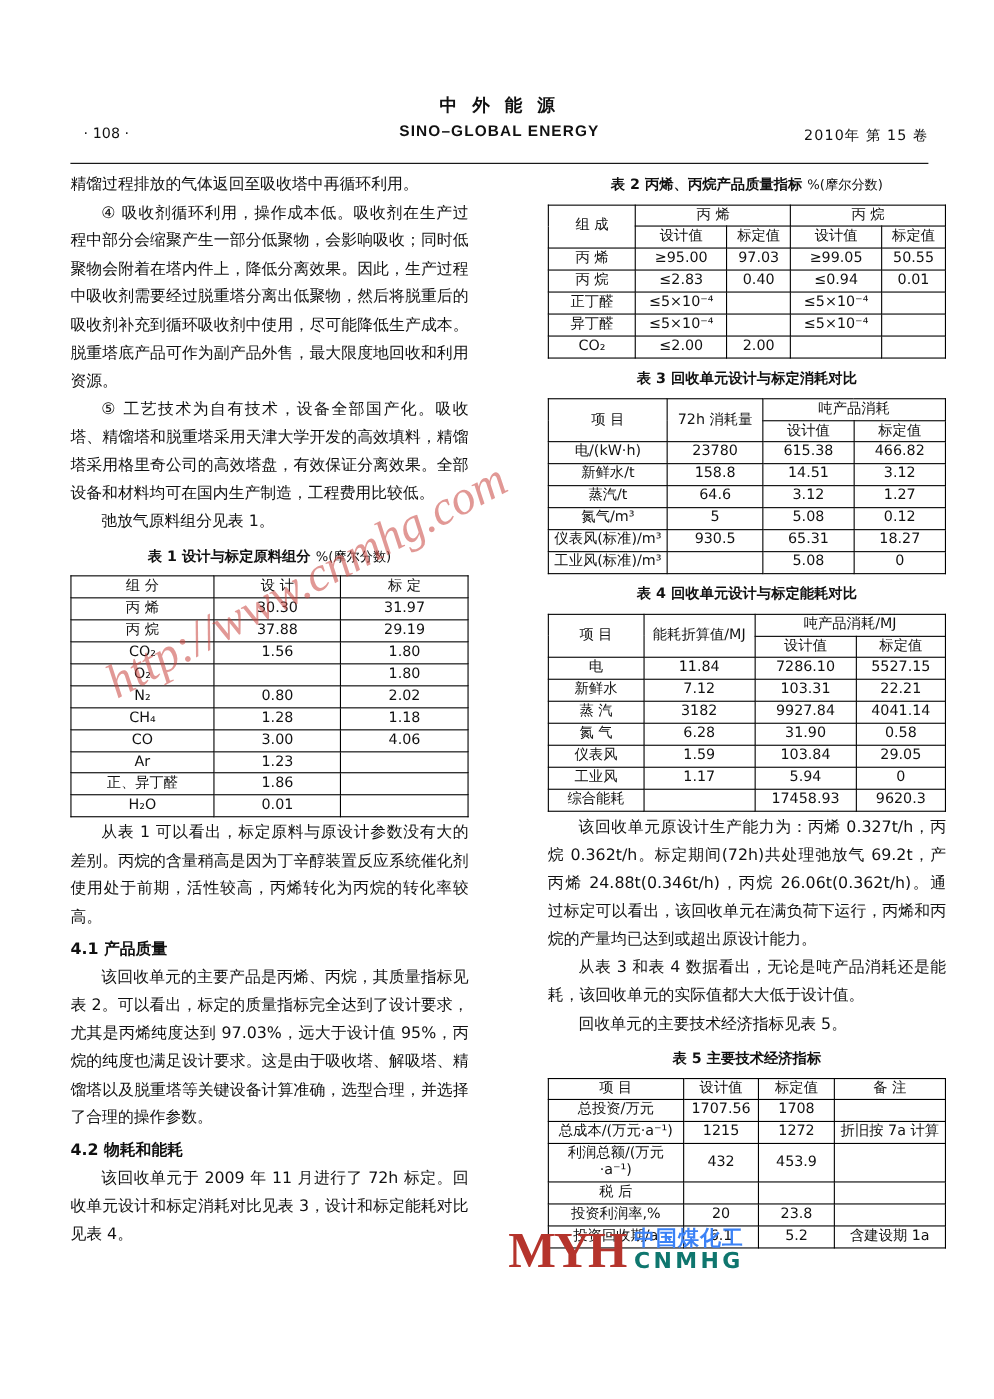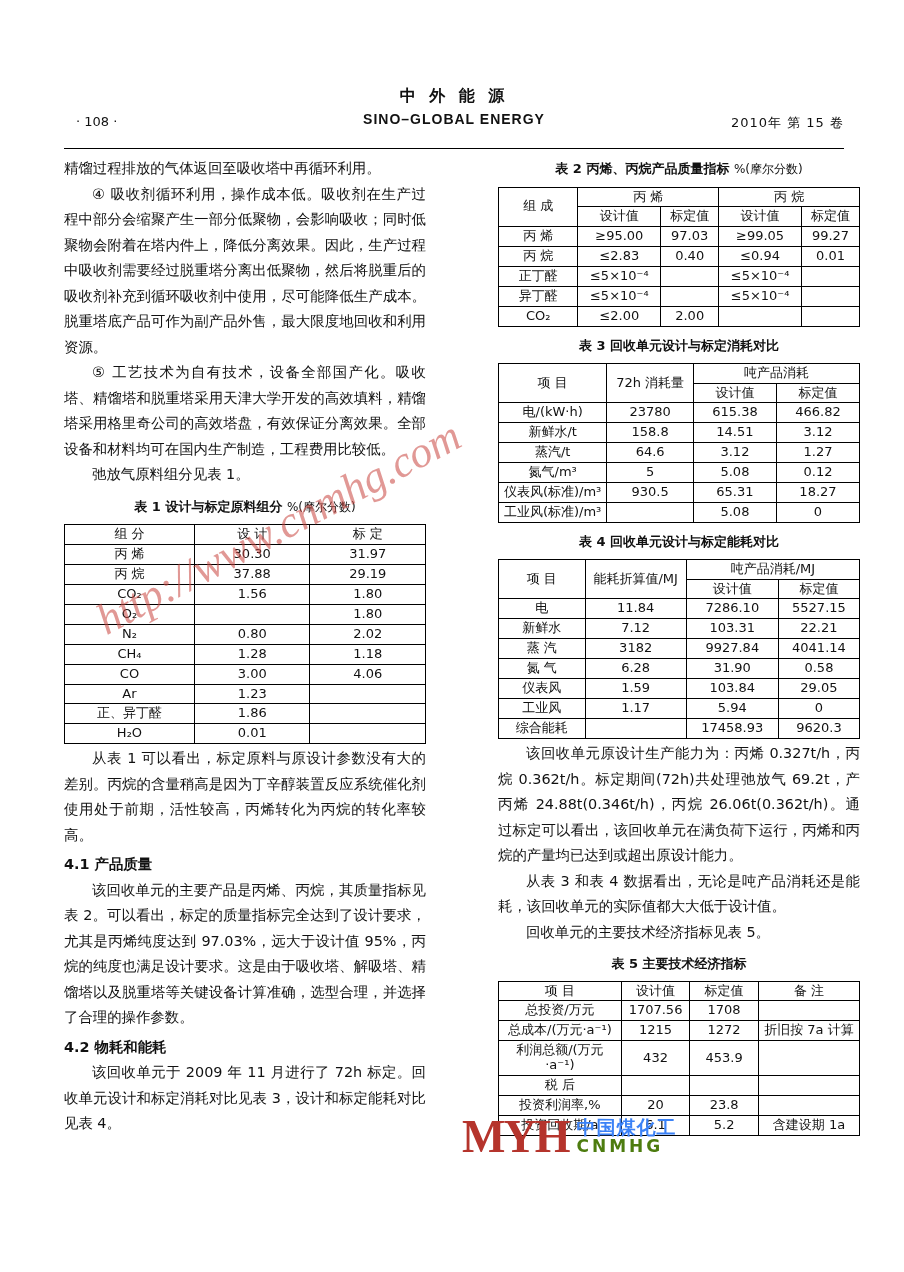--- a/index.html
+++ b/index.html
@@ -156,23 +156,23 @@
     line-height: 1;
   }
   .wm-logo .txt { margin-left: 8px; line-height: 1.05; }
   .wm-logo .txt .cn {
     font-size: 19px;
     font-weight: bold;
     color: #3b82f6;
     letter-spacing: 1px;
   }
   .wm-logo .txt .en {
-    font-size: 17px;
-    font-weight: bold;
-    color: #4d7c0f;
+    font-size: 20px;
+    font-weight: bold;
+    color: #0f766e;
     letter-spacing: 3px;
   }
 </style>
 </head>
 <body>
 
 <div class="page">
 
   <div class="header">
     <div class="journal-cn">中 外 能 源</div>
@@ -290,21 +290,21 @@
           <th>设计值</th>
           <th>标定值</th>
           <th>设计值</th>
           <th>标定值</th>
         </tr>
         <tr>
           <td>丙  烯</td>
           <td>≥95.00</td>
           <td>97.03</td>
           <td>≥99.05</td>
-          <td>99.27</td>
+          <td>50.55</td>
         </tr>
         <tr>
           <td>丙  烷</td>
           <td>≤2.83</td>
           <td>0.40</td>
           <td>≤0.94</td>
           <td>0.01</td>
         </tr>
         <tr>
           <td>正丁醛</td>

